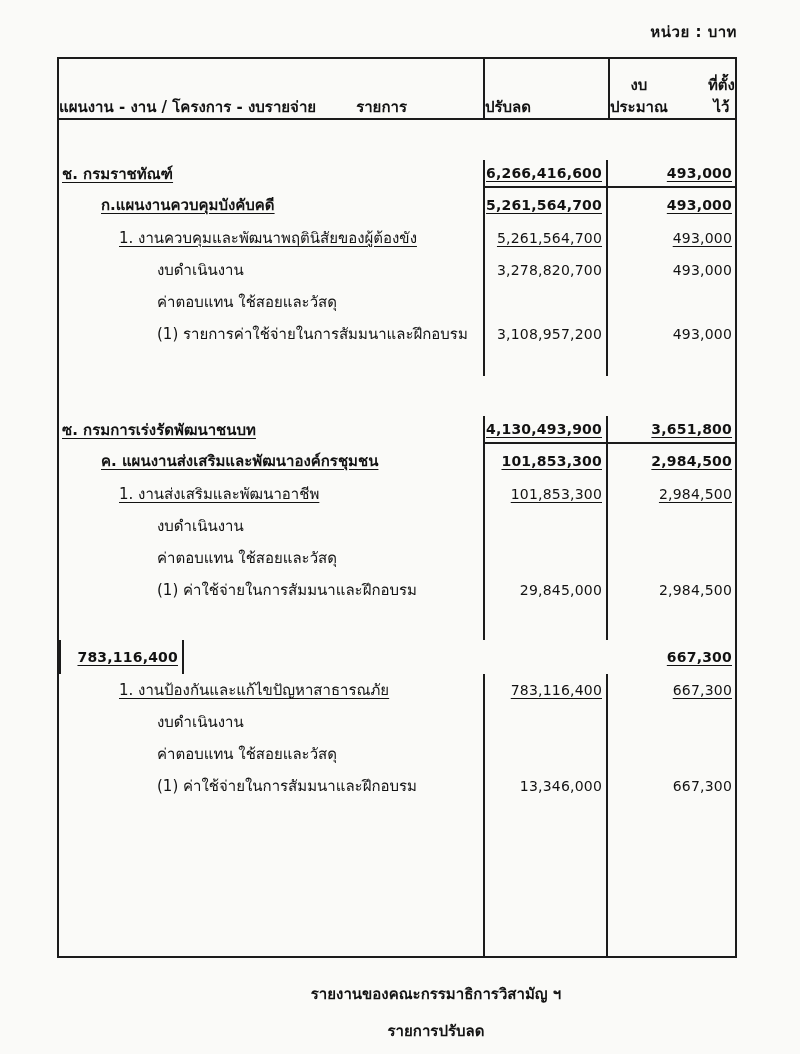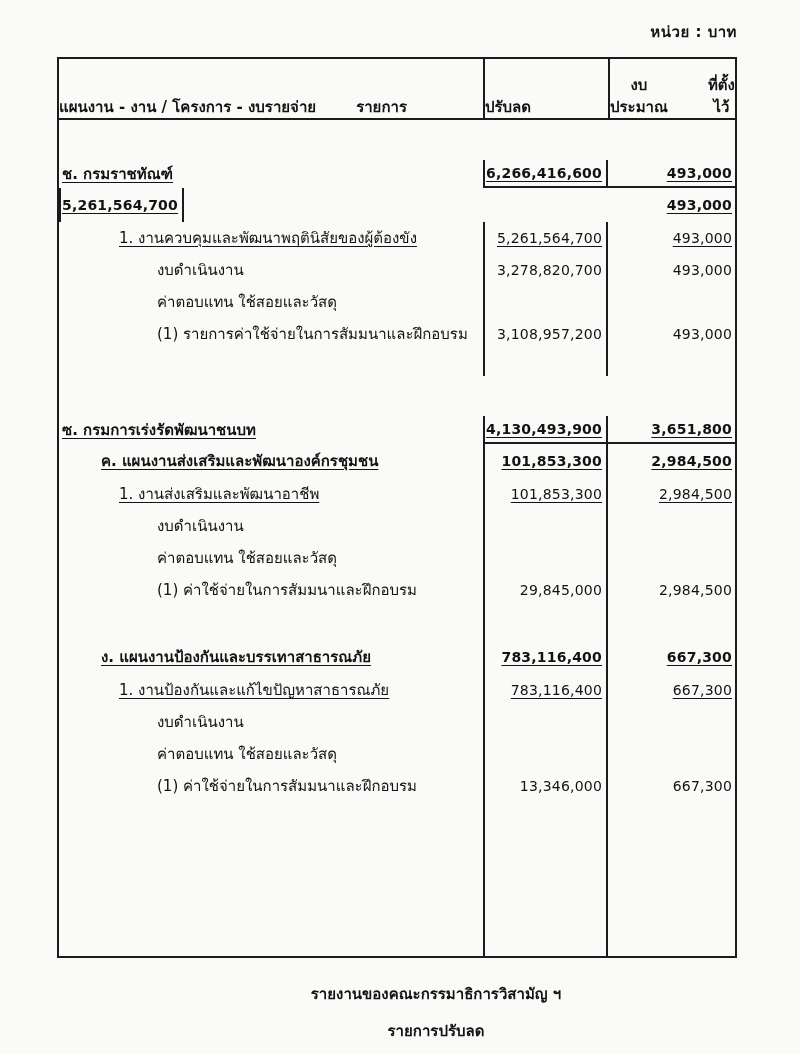--- a/index.html
+++ b/index.html
@@ -103,20 +103,23 @@
             <span class="lbl">ช. กรมราชทัณฑ์</span>
           </div>
           <div class="c c2 num">
             <span class="val">6,266,416,600</span>
           </div>
           <div class="c c3 num">
             <span class="val">493,000</span>
           </div>
         </div>
         <div class="trow row-plan">
+          <div class="c c1">
+            <span class="lbl">ก.แผนงานควบคุมบังคับคดี</span>
+          </div>
           <div class="c c2 num">
             <span class="val">5,261,564,700</span>
           </div>
           <div class="c c3 num">
             <span class="val">493,000</span>
           </div>
         </div>
         <div class="trow row-work">
           <div class="c c1">
             <span class="lbl">1. งานควบคุมและพัฒนาพฤตินิสัยของผู้ต้องขัง</span>
@@ -231,23 +234,20 @@
           <div class="c c3 num">
             <span class="val">2,984,500</span>
           </div>
         </div>
         <div class="trow spacer-b">
           <div class="c c1"></div>
           <div class="c c2"></div>
           <div class="c c3"></div>
         </div>
         <div class="trow row-plan">
-          <div class="c c1">
-            <span class="lbl">ง. แผนงานป้องกันและบรรเทาสาธารณภัย</span>
-          </div>
           <div class="c c2 num">
             <span class="val">783,116,400</span>
           </div>
           <div class="c c3 num">
             <span class="val">667,300</span>
           </div>
         </div>
         <div class="trow row-work">
           <div class="c c1">
             <span class="lbl">1. งานป้องกันและแก้ไขปัญหาสาธารณภัย</span>

